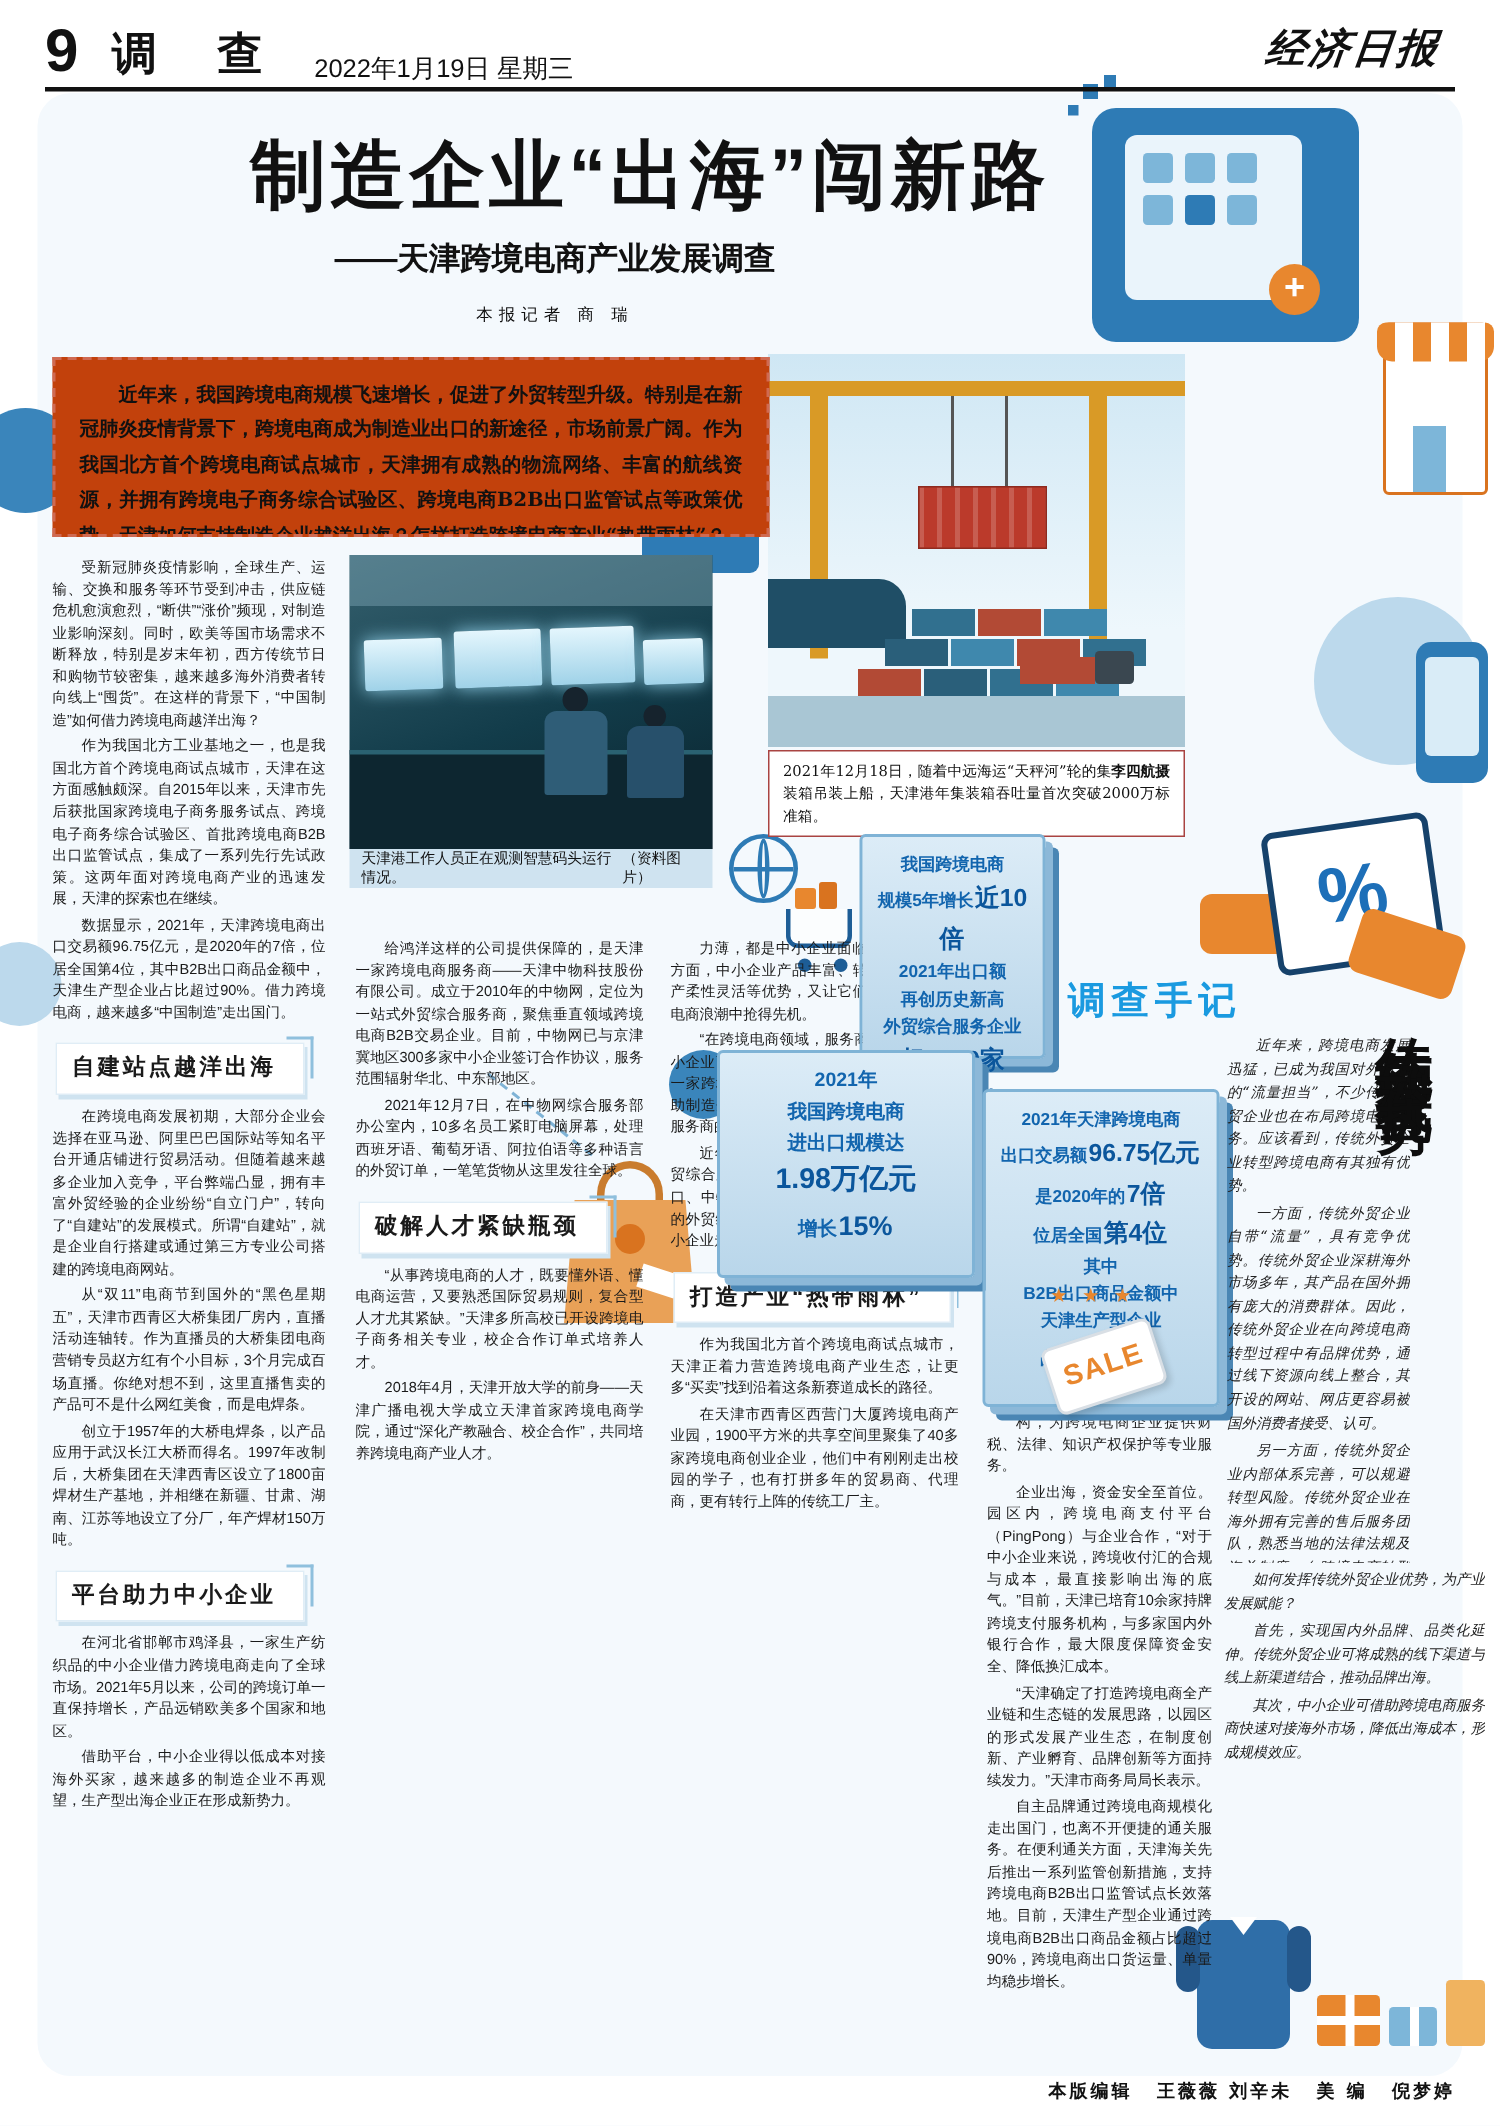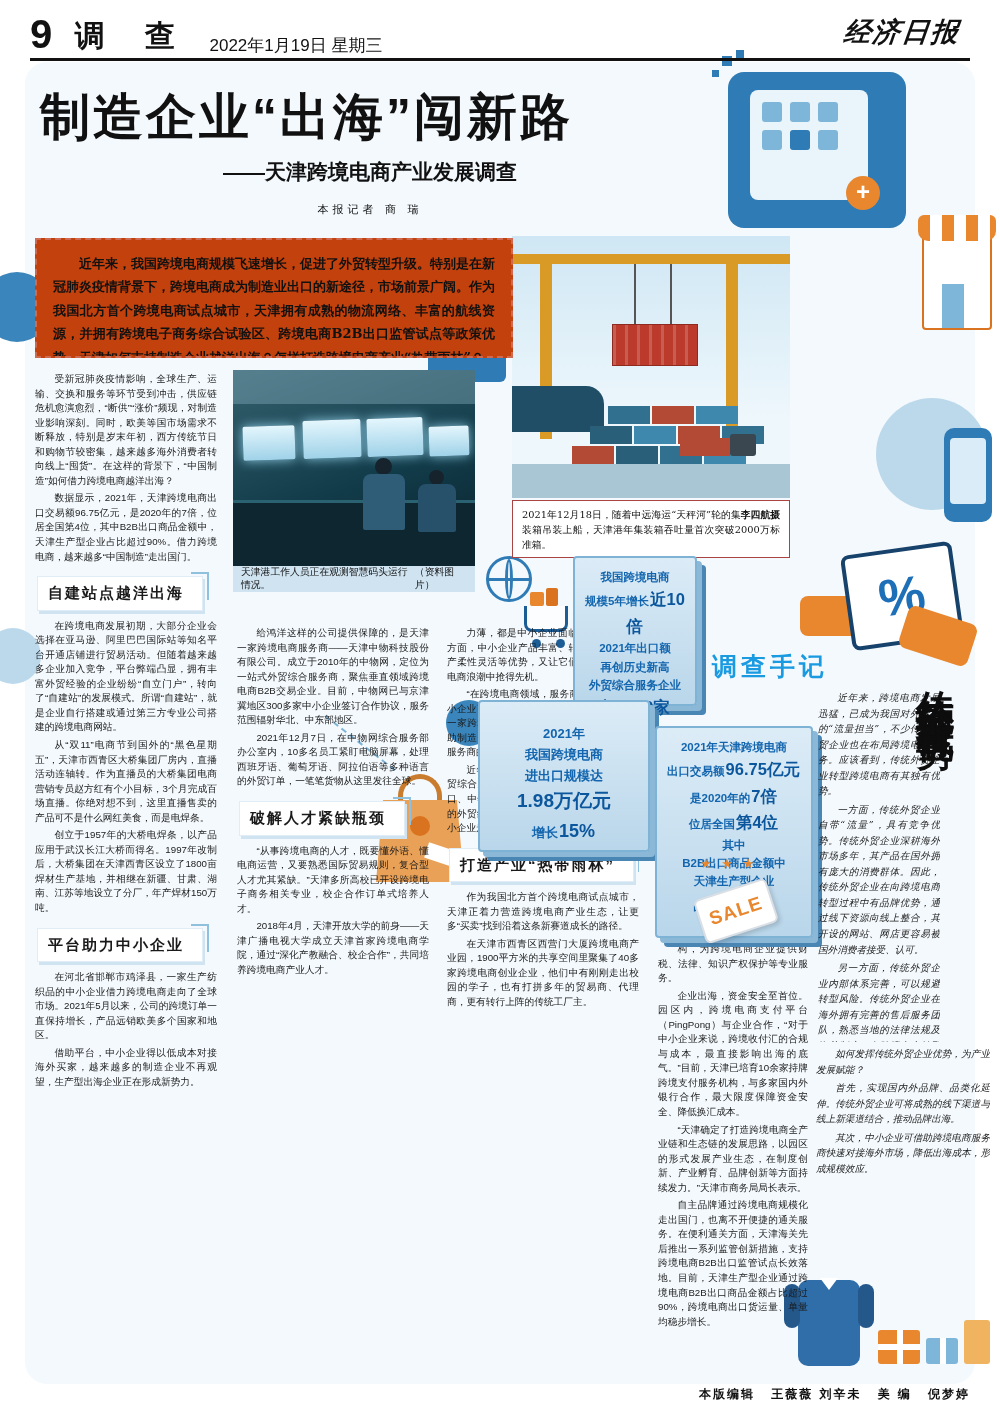--- a/index.html
+++ b/index.html
@@ -6,21 +6,21 @@
   html,body{width:1000px;height:1417px}
   body{position:relative;background:#fff;font-family:"Liberation Sans","DejaVu Sans",sans-serif;color:#111;overflow:hidden}
   
   .header{position:absolute;left:30px;top:12px;width:940px;height:44px}
   .pageno{font-size:40px;font-weight:900;vertical-align:bottom}
   .secname{font-size:30px;font-weight:900;letter-spacing:16px;margin-left:18px;vertical-align:bottom}
   .date{font-size:17px;margin-left:14px;vertical-align:-6px}
   .masthead{position:absolute;right:10px;top:2px;font-family:"DejaVu Serif","Liberation Serif",serif;font-style:italic;font-weight:900;font-size:27px;transform:skewX(-6deg);letter-spacing:2px}
   .rule{position:absolute;left:30px;top:58px;width:940px;height:3px;background:#111}
   
-  .title{position:absolute;left:40px;top:84px;width:660px;text-align:left;font-size:50px;font-weight:900;letter-spacing:3px}
+  .title{position:absolute;left:40px;top:84px;width:660px;text-align:right;font-size:50px;font-weight:900;letter-spacing:3px}
   .subtitle{position:absolute;left:40px;top:158px;width:660px;text-align:center;font-size:21px;font-weight:800}
   .byline{position:absolute;left:40px;top:202px;width:660px;text-align:center;font-size:11px;font-family:"DejaVu Serif",serif;letter-spacing:4px}
   
   .intro{position:absolute;left:35px;top:238px;width:478px;height:120px;background:#c2410c;border:2px dashed #cf6a52;padding:12px 16px;font-family:"DejaVu Serif","Liberation Serif",serif;font-weight:700;font-size:13px;line-height:1.8;text-align:justify;text-indent:2em;overflow:hidden;z-index:3}
   
   .photo1{position:absolute;left:233px;top:370px;width:242px;height:196px;background:linear-gradient(160deg,#35606e,#123c4a 55%,#0a222c);overflow:hidden;z-index:2}
   .ph1-win{position:absolute;left:0;top:0;width:100%;height:34px;background:#7fa7b5;opacity:.45}
   .mon{position:absolute;background:linear-gradient(#e4f6fd,#9fd2e8);box-shadow:0 0 12px rgba(160,225,250,.85);border-radius:2px;transform:rotate(-2deg)}
   .console{position:absolute;left:0;bottom:0;width:100%;height:66px;background:#0d2630;border-top:3px solid #2a6272}
   .worker-head{position:absolute;border-radius:50%;background:#16232d}
@@ -231,20 +231,21 @@
   <div class="ground"></div>
 </div>
 <div class="cap2">
   <span class="credit">李四航摄</span>
   <span>2021年12月18日，随着中远海运“天秤河”轮的集装箱吊装上船，天津港年集装箱吞吐量首次突破2000万标准箱。</span>
 </div>
 
 <div class="col" style="left:35px;top:372px;width:182px;height:1020px">
   <div>
       <p>受新冠肺炎疫情影响，全球生产、运输、交换和服务等环节受到冲击，供应链危机愈演愈烈，“断供”“涨价”频现，对制造业影响深刻。同时，欧美等国市场需求不断释放，特别是岁末年初，西方传统节日和购物节较密集，越来越多海外消费者转向线上“囤货”。在这样的背景下，“中国制造”如何借力跨境电商越洋出海？</p>
+      <p>作为我国北方工业基地之一，也是我国北方首个跨境电商试点城市，天津在这方面感触颇深。自2015年以来，天津市先后获批国家跨境电子商务服务试点、跨境电子商务综合试验区、首批跨境电商B2B出口监管试点，集成了一系列先行先试政策。这两年面对跨境电商产业的迅速发展，天津的探索也在继续。</p>
       <p>数据显示，2021年，天津跨境电商出口交易额96.75亿元，是2020年的7倍，位居全国第4位，其中B2B出口商品金额中，天津生产型企业占比超过90%。借力跨境电商，越来越多“中国制造”走出国门。</p>
     </div>
   <div class="sec-head"><span>自建站点越洋出海</span></div>
   <div>
       <p>在跨境电商发展初期，大部分企业会选择在亚马逊、阿里巴巴国际站等知名平台开通店铺进行贸易活动。但随着越来越多企业加入竞争，平台弊端凸显，拥有丰富外贸经验的企业纷纷“自立门户”，转向了“自建站”的发展模式。所谓“自建站”，就是企业自行搭建或通过第三方专业公司搭建的跨境电商网站。</p>
       <p>从“双11”电商节到国外的“黑色星期五”，天津市西青区大桥集团厂房内，直播活动连轴转。作为直播员的大桥集团电商营销专员赵方红有个小目标，3个月完成百场直播。你绝对想不到，这里直播售卖的产品可不是什么网红美食，而是电焊条。</p>
       <p>创立于1957年的大桥电焊条，以产品应用于武汉长江大桥而得名。1997年改制后，大桥集团在天津西青区设立了1800亩焊材生产基地，并相继在新疆、甘肃、湖南、江苏等地设立了分厂，年产焊材150万吨。</p>
     </div>
   <div class="sec-head"><span>平台助力中小企业</span></div>
   <div>
@@ -290,21 +291,21 @@
 <div class="stat" style="left:573px;top:556px;width:124px;height:150px;font-size:11.5px">
   <div><span>我国跨境电商</span></div>
   <div><span>规模5年增长</span><span class="em">近10倍</span></div>
   <div><span>2021年出口额</span></div>
   <div><span>再创历史新高</span></div>
   <div><span>外贸综合服务企业</span></div>
   <div><span class="em">超1500家</span></div>
   <div><span>海外仓数量</span><span class="em">超2000个</span></div>
 </div>
 
-<div class="stat" style="left:478px;top:700px;width:172px;height:152px;font-size:13px;padding-top:22px">
+<div class="stat" style="left:478px;top:700px;width:172px;height:152px;font-size:13px;padding-top:8px">
   <div><span>2021年</span></div>
   <div><span>我国跨境电商</span></div>
   <div><span>进出口规模达</span></div>
   <div><span class="em" style="font-size:19px">1.98万亿元</span></div>
   <div><span>增长</span><span class="em" style="font-size:18px">15%</span></div>
 </div>
 
 <div class="stat" style="left:655px;top:726px;width:158px;height:212px;font-size:11.5px">
   <div><span>2021年天津跨境电商</span></div>
   <div><span>出口交易额</span><span class="em">96.75亿元</span></div>

